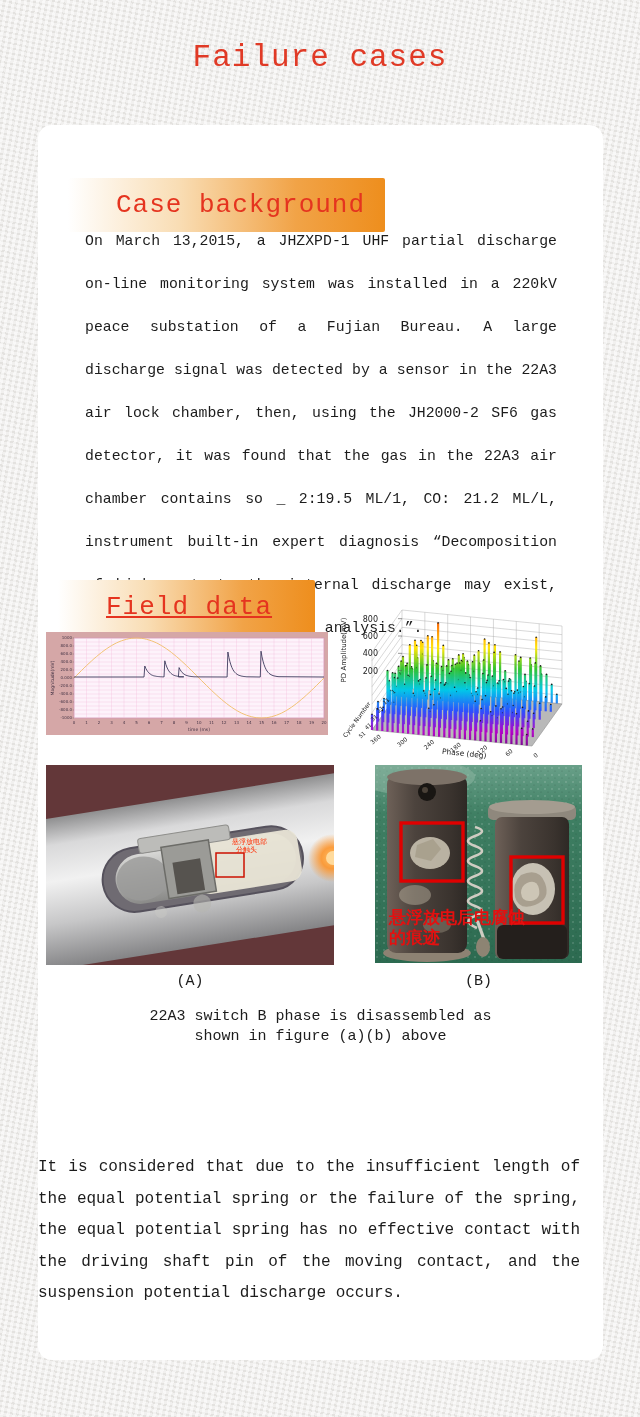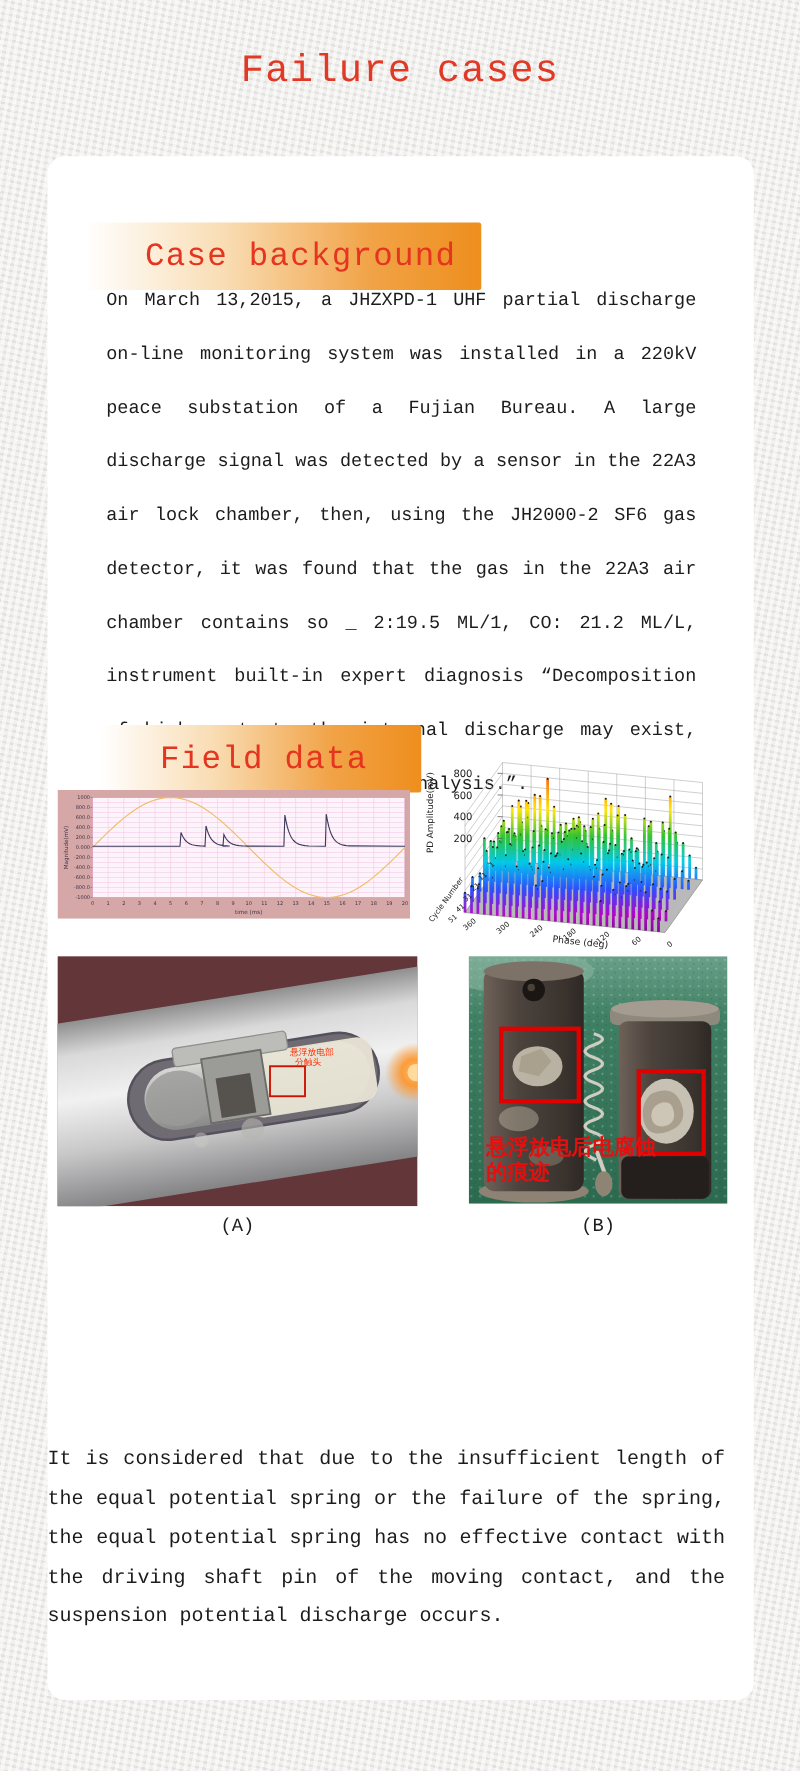--- a/index.html
+++ b/index.html
@@ -19,21 +19,21 @@
     position:absolute;left:38px;top:125px;width:565px;height:1235px;
     background:#ffffff;border-radius:14px;
   }
   .banner{
     position:absolute;height:54px;border-radius:2px;
     background:linear-gradient(to right,#ffffff 0%,#f9ddb4 35%,#f1a347 72%,#ee8e1d 100%);
     display:flex;align-items:center;
     color:#e5341f;font-size:26px;letter-spacing:1px;padding-left:48px;box-sizing:border-box;margin-top:25px;
   }
   .banner-bg{left:30px;top:28px;width:317px;}
-  .banner-field{left:42px;top:430px;width:257px;}
+  .banner-field{left:20px;top:430px;width:257px;text-decoration:underline;}
   .banner-study{left:30px;top:950px;width:262px;}
   .body-text{
     position:absolute;margin:0;color:#1c1c1c;
     text-align:justify;text-justify:inter-word;
   }
   .para-bg{left:47px;top:95px;width:472px;font-size:14.8px;line-height:43px;}
   .para-study{left:0;top:1027px;width:542px;font-size:16px;line-height:31.5px;}
   .chart{position:absolute;display:block;}
   #wave-svg{left:8px;top:507px;}
   #prpd-svg{left:298px;top:463px;}
@@ -700,17 +700,21 @@
       <rect x="26" y="58" width="62" height="58" fill="none" stroke="#e00000" stroke-width="3.4"></rect>
       <rect x="136" y="92" width="52" height="66" fill="none" stroke="#e00000" stroke-width="3.4"></rect>
       <text x="14" y="158" font-size="17" font-weight="bold" fill="#e31010">悬浮放电后电腐蚀</text>
       <text x="14" y="178" font-size="17" font-weight="bold" fill="#e31010">的痕迹</text>
     </g>
   </svg>
 
   <div class="fig-label fig-label-a">(A)</div>
   <div class="fig-label fig-label-b">(B)</div>
 
+  <div class="fig-caption">
+    <div>22A3 switch B phase is disassembled as</div>
+    <div>shown in figure (a)(b) above</div>
+  </div>
 
 
   <p class="body-text para-study">It is considered that due to the insufficient length of the equal potential spring or the failure of the spring, the equal potential spring has no effective contact with the driving shaft pin of the moving contact, and the suspension potential discharge occurs.</p>
 
 </div>
 
 </body></html>

